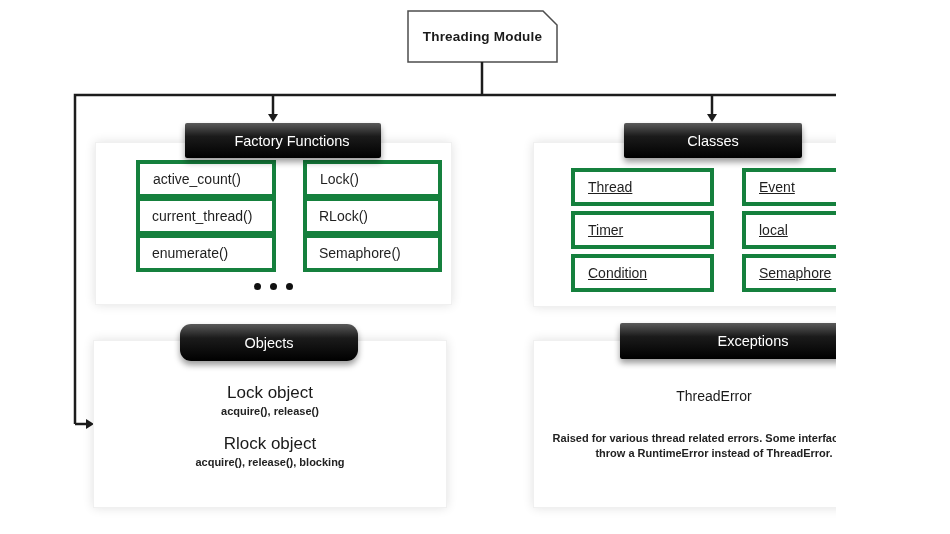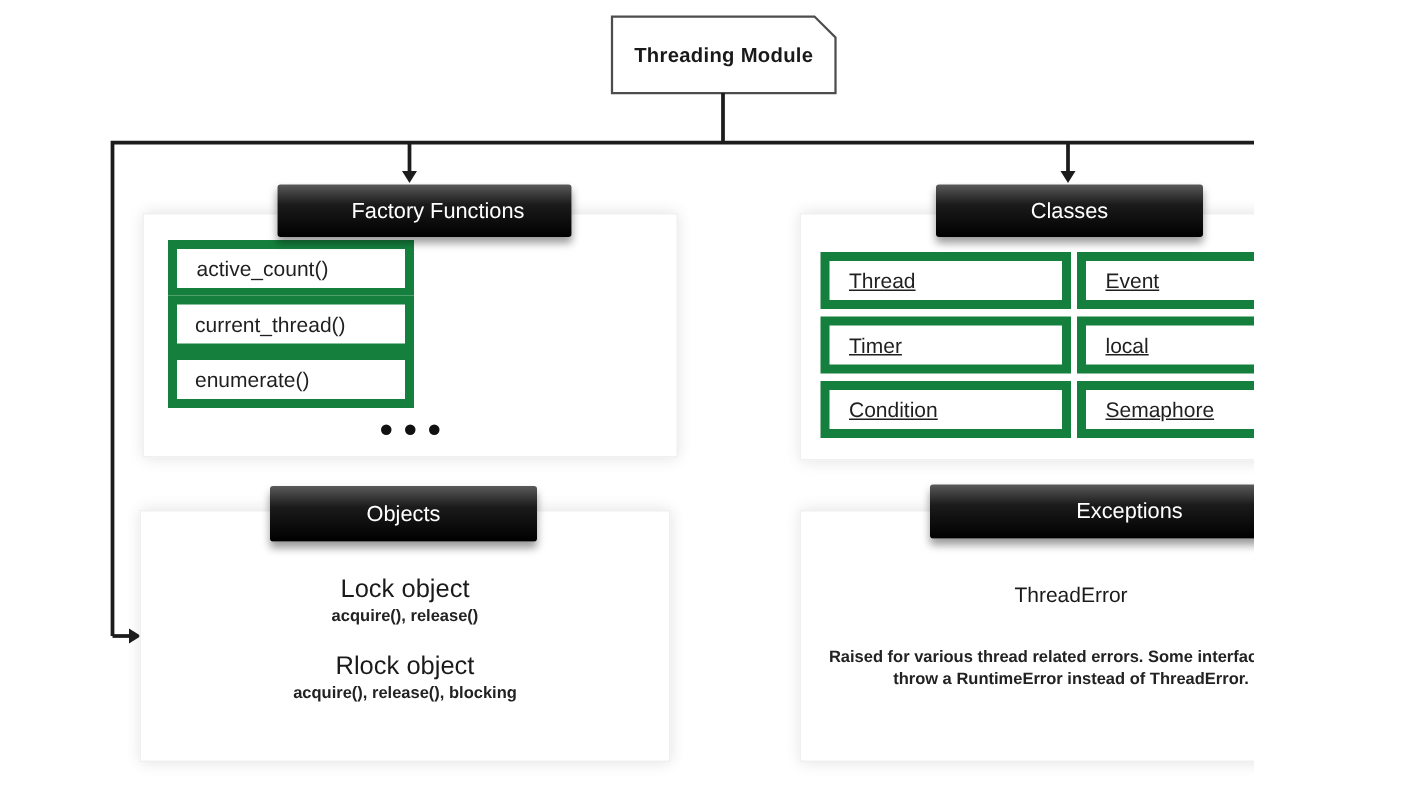--- a/index.html
+++ b/index.html
@@ -38,34 +38,34 @@
     position:absolute;width:178px;height:35px;
     display:flex;align-items:center;justify-content:center;
     color:#ffffff;font-size:14.5px;
     background:linear-gradient(180deg,#5a5a5a 0%,#1b1b1b 38%,#000000 100%);
     border-radius:2px;
     box-shadow:0 4px 6px rgba(0,0,0,0.40);
     z-index:3;
   }
   #factory-header{left:185px;top:123px;padding-left:18px;}
   #classes-header{left:624px;top:123px;}
-  #objects-header{left:180px;top:324px;height:37px;}
+  #objects-header{left:180px;top:324px;height:37px;border-radius:11px;}
   #exceptions-header{left:620px;top:323px;height:36px;padding-left:44px;}
 
   
   .col{position:absolute;}
   #factory-panel .col-left{left:16px;top:17px;width:164px;}
   #factory-panel .col-right{left:183px;top:17px;width:163px;}
   #classes-panel .col-left{left:13px;top:25px;width:167px;}
   #classes-panel .col-right{left:184px;top:25px;width:172px;}
   .cell{
     height:38px;box-sizing:border-box;background:#ffffff;
-    border:6px solid #15803d;
+    border:4px solid #15803d;
     display:flex;align-items:center;padding-left:13px;
-    font-size:14px;color:#1f1f1f;
+    font-size:14px;color:#1f1f1f;margin-left:24px;
   }
   .collapse .cell + .cell{margin-top:-1px;padding-left:12px;}
   .spaced .cell{margin-bottom:5px;text-decoration:underline;}
 
   
   .dots{
     position:absolute;left:0;right:0;top:140px;
     display:flex;justify-content:center;gap:9px;
   }
   .dot{width:7px;height:7px;border-radius:50%;background:#111111;}
@@ -111,20 +111,25 @@
   </svg>
 
   <div class="card-label">Threading Module</div>
 
   <div class="panel" id="factory-panel">
     <div class="col col-left collapse">
       <div class="cell">active_count()</div>
       <div class="cell">current_thread()</div>
       <div class="cell">enumerate()</div>
     </div>
+    <div class="col col-right collapse">
+      <div class="cell">Lock()</div>
+      <div class="cell">RLock()</div>
+      <div class="cell">Semaphore()</div>
+    </div>
     <div class="dots">
       <span class="dot"></span>
       <span class="dot"></span>
       <span class="dot"></span>
     </div>
   </div>
   <div class="section-header" id="factory-header">Factory Functions</div>
 
   <div class="panel" id="classes-panel">
     <div class="col col-left spaced">

